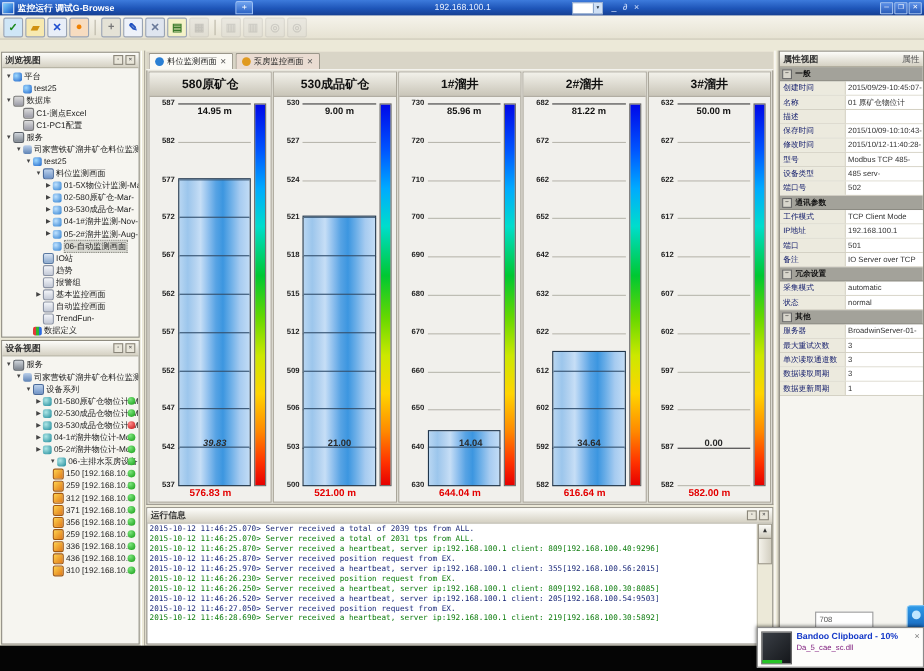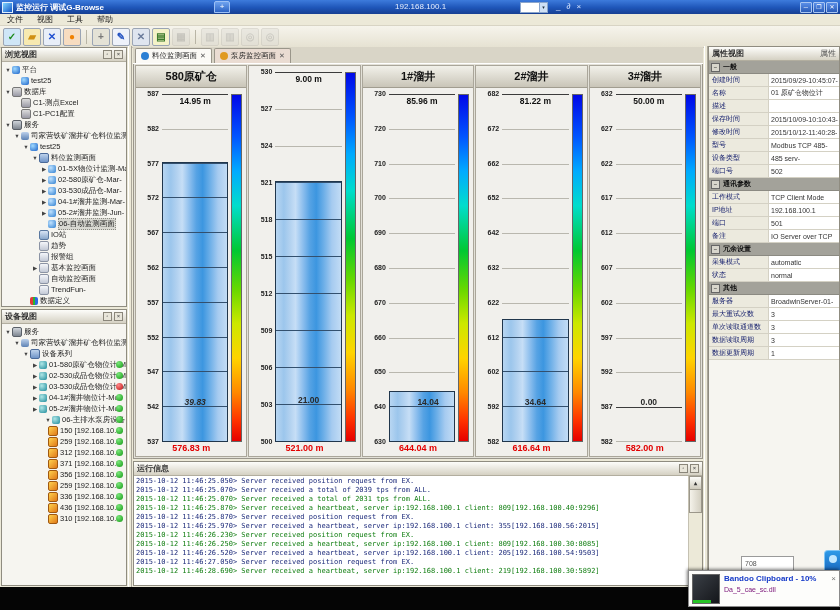--- a/index.html
+++ b/index.html
@@ -120,26 +120,20 @@
         <span>_</span>
         <span>∂</span>
         <span>×</span>
       </span>
     <span class="tb-winbtns" id="tbwin">
         <span>─</span>
         <span>❐</span>
         <span>✕</span>
       </span>
   </div>
-  <div id="menubar">
-      <span>文件</span>
-      <span>视图</span>
-      <span>工具</span>
-      <span>帮助</span>
-    </div>
   <div id="toolbar">
       <span class="tbtn" style="background: rgb(207, 230, 247); color: rgb(26, 138, 26); border: 1px solid rgb(154, 164, 180);">✓</span>
       <span class="tbtn" style="background: rgb(247, 233, 176); color: rgb(208, 144, 16); border: 1px solid rgb(154, 164, 180);">▰</span>
       <span class="tbtn" style="background: rgb(232, 238, 248); color: rgb(31, 79, 208); border: 1px solid rgb(154, 164, 180);">✕</span>
       <span class="tbtn" style="background: rgb(247, 220, 192); color: rgb(240, 128, 0); border: 1px solid rgb(154, 164, 180);">●</span>
       <span class="tsep"></span>
       <span class="tbtn" style="background: rgb(228, 226, 214); color: rgb(119, 119, 119); border: 1px solid rgb(154, 164, 180);">+</span>
       <span class="tbtn" style="background: rgb(238, 242, 250); color: rgb(32, 80, 192); border: 1px solid rgb(154, 164, 180);">✎</span>
       <span class="tbtn" style="background: rgb(223, 229, 239); color: rgb(106, 122, 154); border: 1px solid rgb(154, 164, 180);">✕</span>
       <span class="tbtn" style="background: rgb(244, 242, 200); color: rgb(58, 122, 42); border: 1px solid rgb(154, 164, 180);">▤</span>
@@ -217,26 +211,26 @@
               <span class="lbl">02-580原矿仓-Mar-</span>
             </div>
             <div class="trow" style="padding-left: 38px;">
               <span class="exp">▶</span>
               <span class="tico i-dev"></span>
               <span class="lbl">03-530成品仓-Mar-</span>
             </div>
             <div class="trow" style="padding-left: 38px;">
               <span class="exp">▶</span>
               <span class="tico i-dev"></span>
-              <span class="lbl">04-1#溜井监测-Mar-</span>
+              <span class="lbl">04-1#溜井监测-Nov-</span>
             </div>
             <div class="trow" style="padding-left: 38px;">
               <span class="exp">▶</span>
               <span class="tico i-dev"></span>
-              <span class="lbl">05-2#溜井监测-Jun-</span>
+              <span class="lbl">05-2#溜井监测-Aug-</span>
             </div>
             <div class="trow sel" style="padding-left: 38px;">
               <span class="exp"></span>
               <span class="tico i-dev"></span>
               <span class="lbl">06-自动监测画面</span>
             </div>
             <div class="trow" style="padding-left: 29px;">
               <span class="exp"></span>
               <span class="tico i-io"></span>
               <span class="lbl">IO站</span>
@@ -442,20 +436,21 @@
                   <div class="fl" style="top: 87.5%;"></div>
                 </div>
                 <div class="toplab">14.95 m</div>
                 <div class="lvl" style="top: calc(90% - 10px); font-style: italic;">39.83</div>
               </div>
               <div class="cbar"></div>
             </div>
             <div class="g-red">576.83 m</div>
           </div>
           <div class="gauge">
+            <div class="g-head">530成品矿仓</div>
             <div class="g-body">
               <span class="tick" style="top: 0%;">530</span>
               <span class="tick" style="top: 10%;">527</span>
               <span class="tick" style="top: 20%;">524</span>
               <span class="tick" style="top: 30%;">521</span>
               <span class="tick" style="top: 40%;">518</span>
               <span class="tick" style="top: 50%;">515</span>
               <span class="tick" style="top: 60%;">512</span>
               <span class="tick" style="top: 70%;">509</span>
               <span class="tick" style="top: 80%;">506</span>
@@ -599,21 +594,20 @@
         </div>
       <div id="log">
         <div class="phead">
           <span>运行信息</span>
           <span class="sp"></span>
           <span class="pico">▫</span>
           <span class="pico">×</span>
         </div>
         <div id="logbody">
           <div id="loglines">
-              <div class="ln-navy" style="white-space: nowrap; overflow: hidden;">2015-10-12 11:46:25.050&gt; Server received position request from EX.</div>
               <div class="ln-navy" style="white-space: nowrap; overflow: hidden;">2015-10-12 11:46:25.070&gt; Server received a total of 2039 tps from ALL.</div>
               <div class="ln-green" style="white-space: nowrap; overflow: hidden;">2015-10-12 11:46:25.070&gt; Server received a total of 2031 tps from ALL.</div>
               <div class="ln-green" style="white-space: nowrap; overflow: hidden;">2015-10-12 11:46:25.870&gt; Server received a heartbeat, server ip:192.168.100.1 client: 809[192.168.100.40:9296]</div>
               <div class="ln-navy" style="white-space: nowrap; overflow: hidden;">2015-10-12 11:46:25.870&gt; Server received position request from EX.</div>
               <div class="ln-navy" style="white-space: nowrap; overflow: hidden;">2015-10-12 11:46:25.970&gt; Server received a heartbeat, server ip:192.168.100.1 client: 355[192.168.100.56:2015]</div>
               <div class="ln-green" style="white-space: nowrap; overflow: hidden;">2015-10-12 11:46:26.230&gt; Server received position request from EX.</div>
               <div class="ln-green" style="white-space: nowrap; overflow: hidden;">2015-10-12 11:46:26.250&gt; Server received a heartbeat, server ip:192.168.100.1 client: 809[192.168.100.30:8085]</div>
               <div class="ln-navy" style="white-space: nowrap; overflow: hidden;">2015-10-12 11:46:26.520&gt; Server received a heartbeat, server ip:192.168.100.1 client: 205[192.168.100.54:9503]</div>
               <div class="ln-navy" style="white-space: nowrap; overflow: hidden;">2015-10-12 11:46:27.050&gt; Server received position request from EX.</div>
               <div class="ln-green" style="white-space: nowrap; overflow: hidden;">2015-10-12 11:46:28.690&gt; Server received a heartbeat, server ip:192.168.100.1 client: 219[192.168.100.30:5892]</div>

